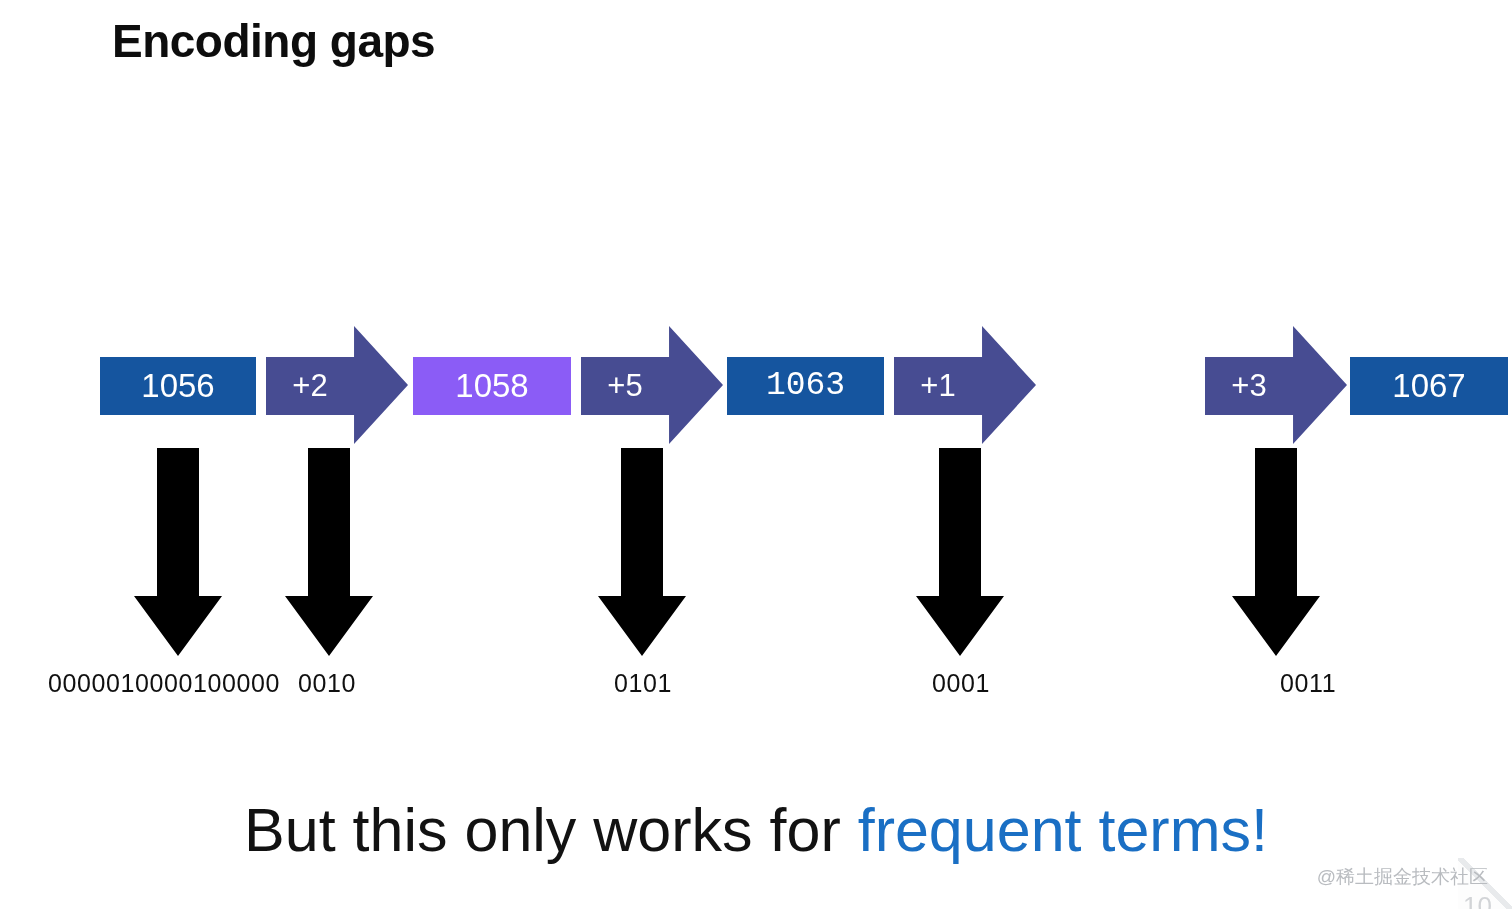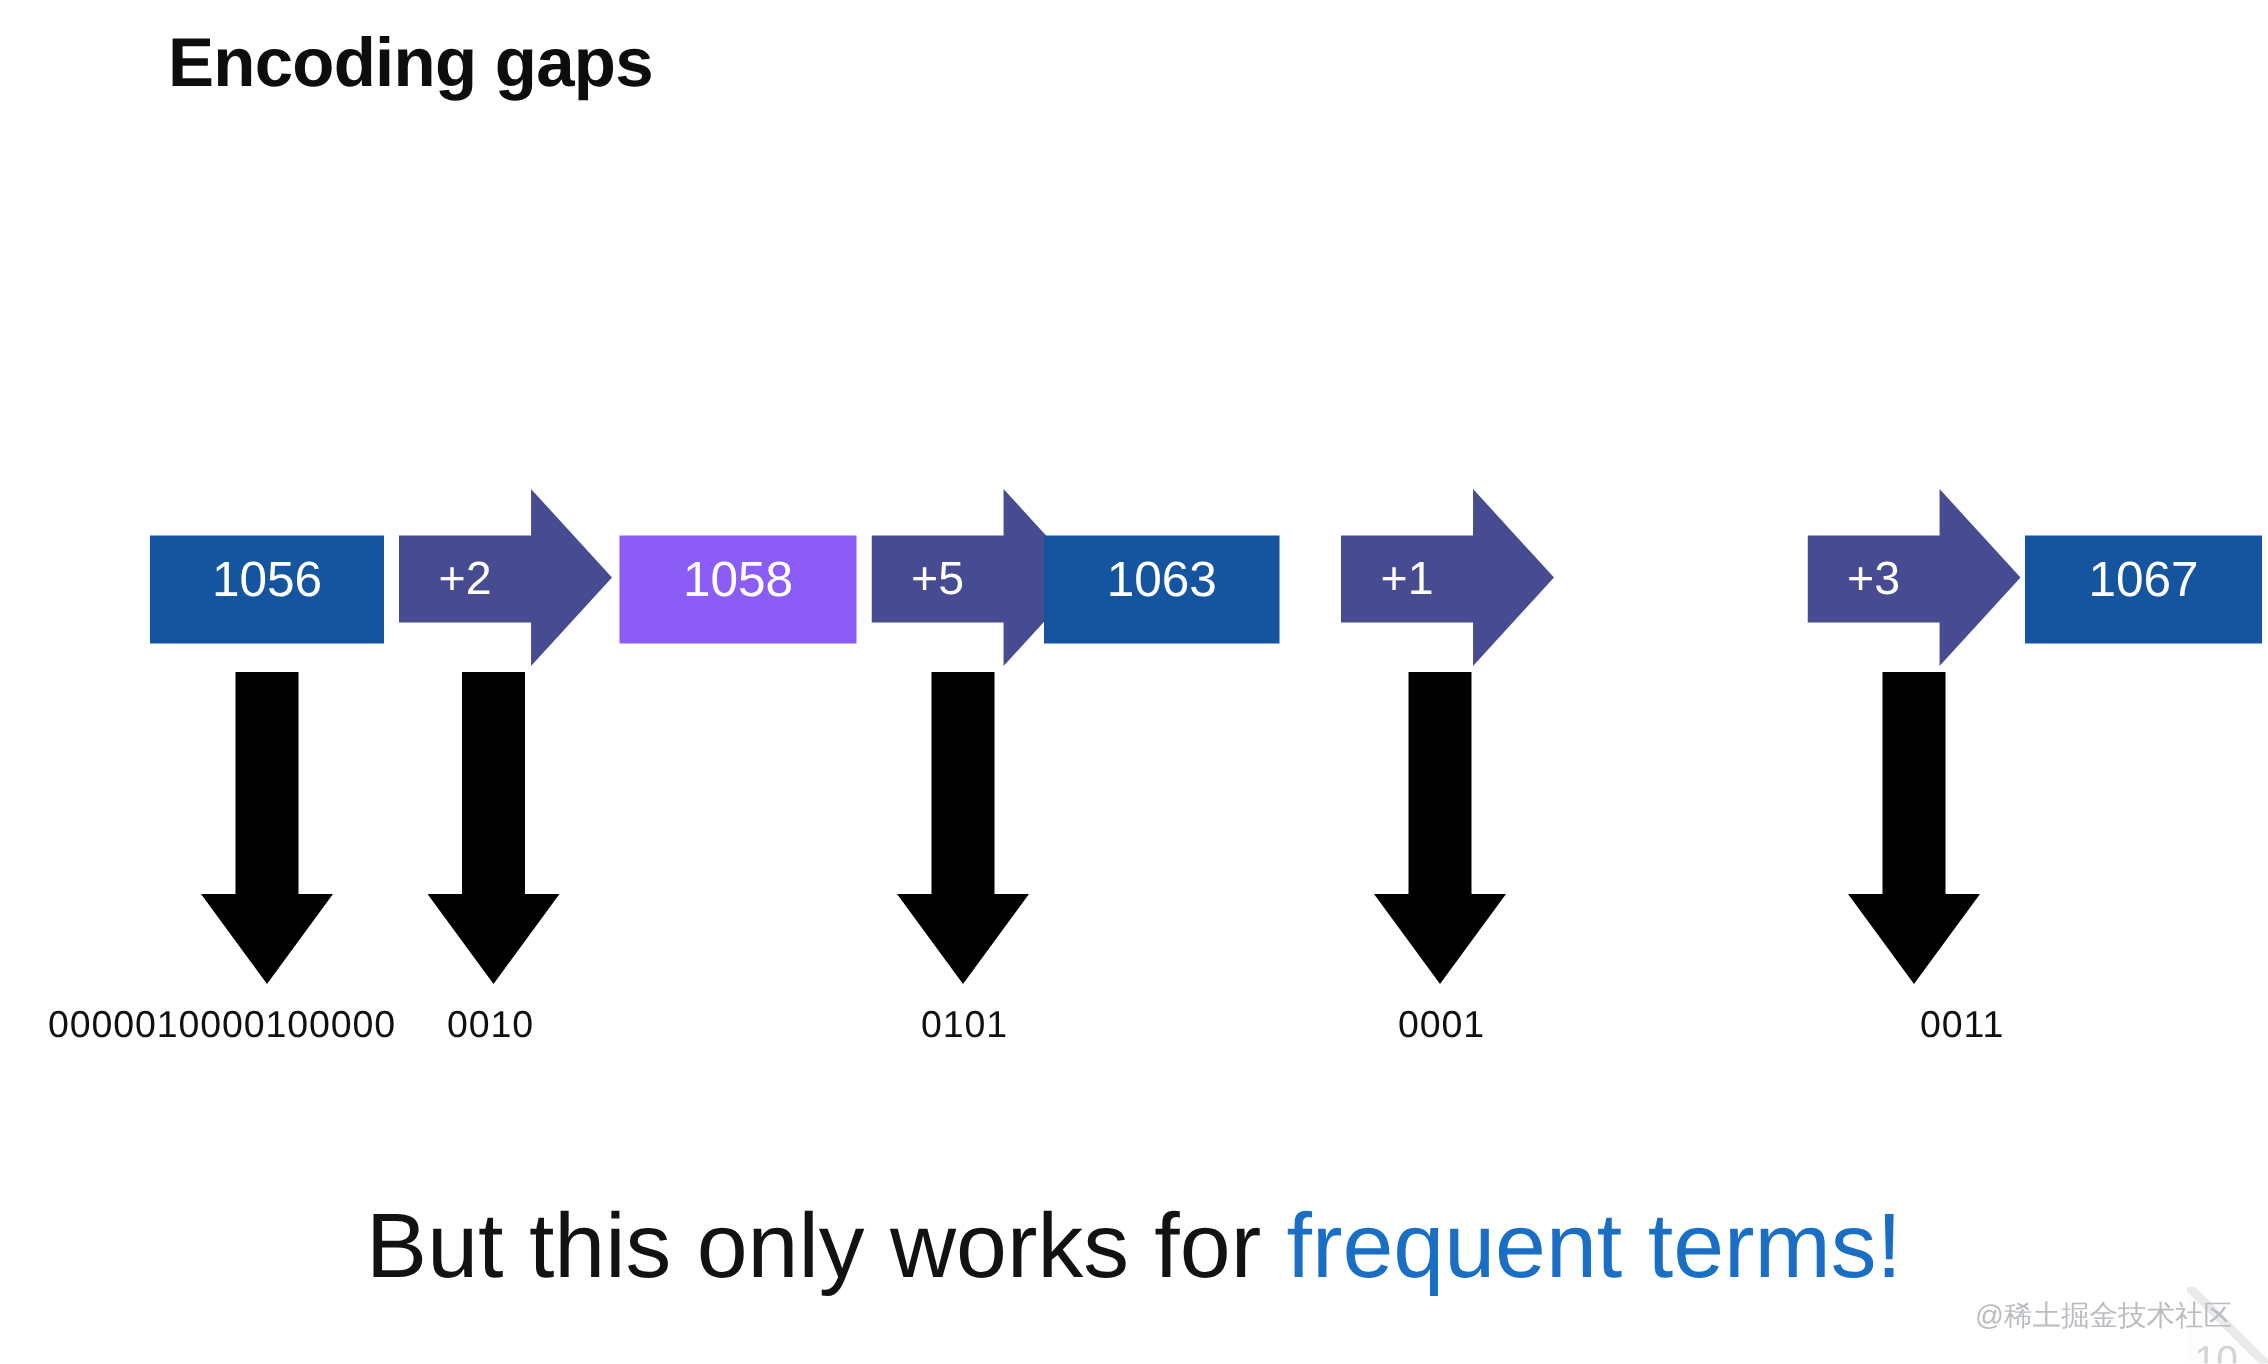--- a/index.html
+++ b/index.html
@@ -33,21 +33,21 @@
     position: absolute;
     left: 0;
     top: 326px;
     width: 1512px;
     height: 120px;
   }
 
   .doc-box {
     position: absolute;
     top: 31px;       
-    height: 72px;
+    height: 58px;
     background: #15559F;
     color: #ffffff;
     font-size: 33px;
     line-height: 58px;
     text-align: center;
     box-sizing: border-box;
   }
 
   .gap-arrow {
     position: absolute;
@@ -156,21 +156,21 @@
       </svg>
       <span class="gap-label">+2</span>
     </div>
     <div class="doc-box" style="left: 413px; width: 158px; background: #8b5cf6;">1058</div>
     <div class="gap-arrow" style="left: 581px; width: 142px;">
       <svg viewBox="0 0 142 118" preserveAspectRatio="none">
         <polygon points="0,31 88.04,31 88.04,0 142,59 88.04,118 88.04,89 0,89" fill="#474C92"></polygon>
       </svg>
       <span class="gap-label">+5</span>
     </div>
-    <div class="doc-box" style="left: 696px; width: 157px; background: rgb(21, 85, 159);">1063</div>
+    <div class="doc-box" style="left: 727px; width: 157px; background: rgb(21, 85, 159); font-family: Liberation Mono, monospace;">1063</div>
     <div class="gap-arrow" style="left: 894px; width: 142px;">
       <svg viewBox="0 0 142 118" preserveAspectRatio="none">
         <polygon points="0,31 88.04,31 88.04,0 142,59 88.04,118 88.04,89 0,89" fill="#474C92"></polygon>
       </svg>
       <span class="gap-label">+1</span>
     </div>
     <div class="gap-arrow" style="left: 1205px; width: 142px;">
       <svg viewBox="0 0 142 118" preserveAspectRatio="none">
         <polygon points="0,31 88.04,31 88.04,0 142,59 88.04,118 88.04,89 0,89" fill="#474C92"></polygon>
       </svg>
@@ -201,21 +201,21 @@
       </svg>
     </div>
     <div class="down-arrow" style="left: 1232px; top: 448px;">
       <svg viewBox="0 0 88 208" preserveAspectRatio="none">
         <polygon points="23,0 65,0 65,148 88,148 44,208 0,148 23,148" fill="#000000"></polygon>
       </svg>
     </div>
   </div>
 
 <div id="binary-layer">
-    <div class="binary-label" style="left: 32px;">0000010000100000</div>
+    <div class="binary-label" style="left: 48px;">0000010000100000</div>
     <div class="binary-label" style="left: 298px;">0010</div>
     <div class="binary-label" style="left: 614px;">0101</div>
     <div class="binary-label" style="left: 932px;">0001</div>
     <div class="binary-label" style="left: 1280px;">0011</div>
   </div>
 
 <div id="bottom-sentence">
   <span>But this only works for </span><span class="highlight">frequent terms!</span>
 </div>
 

